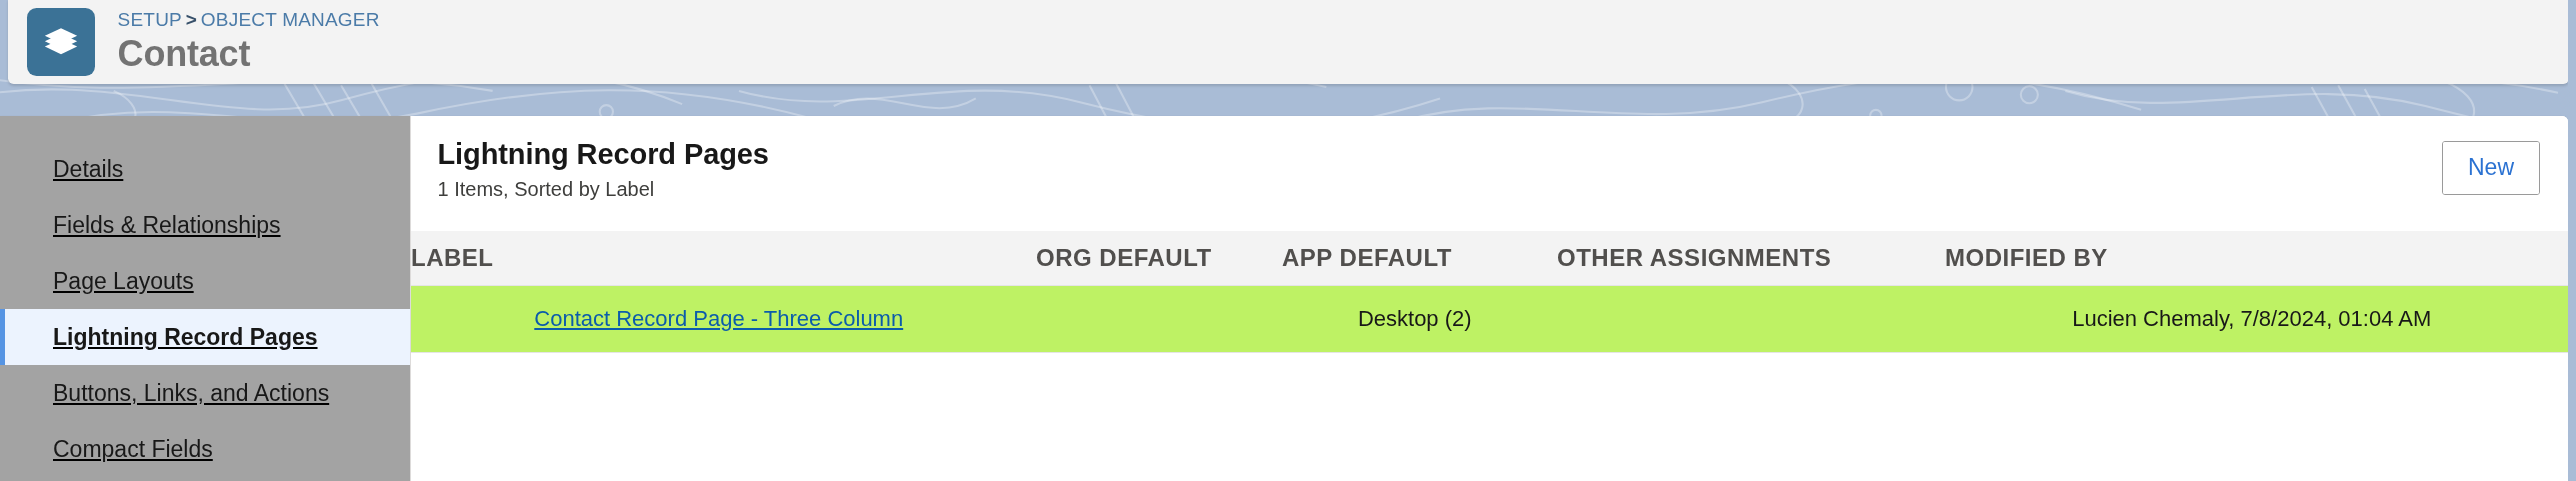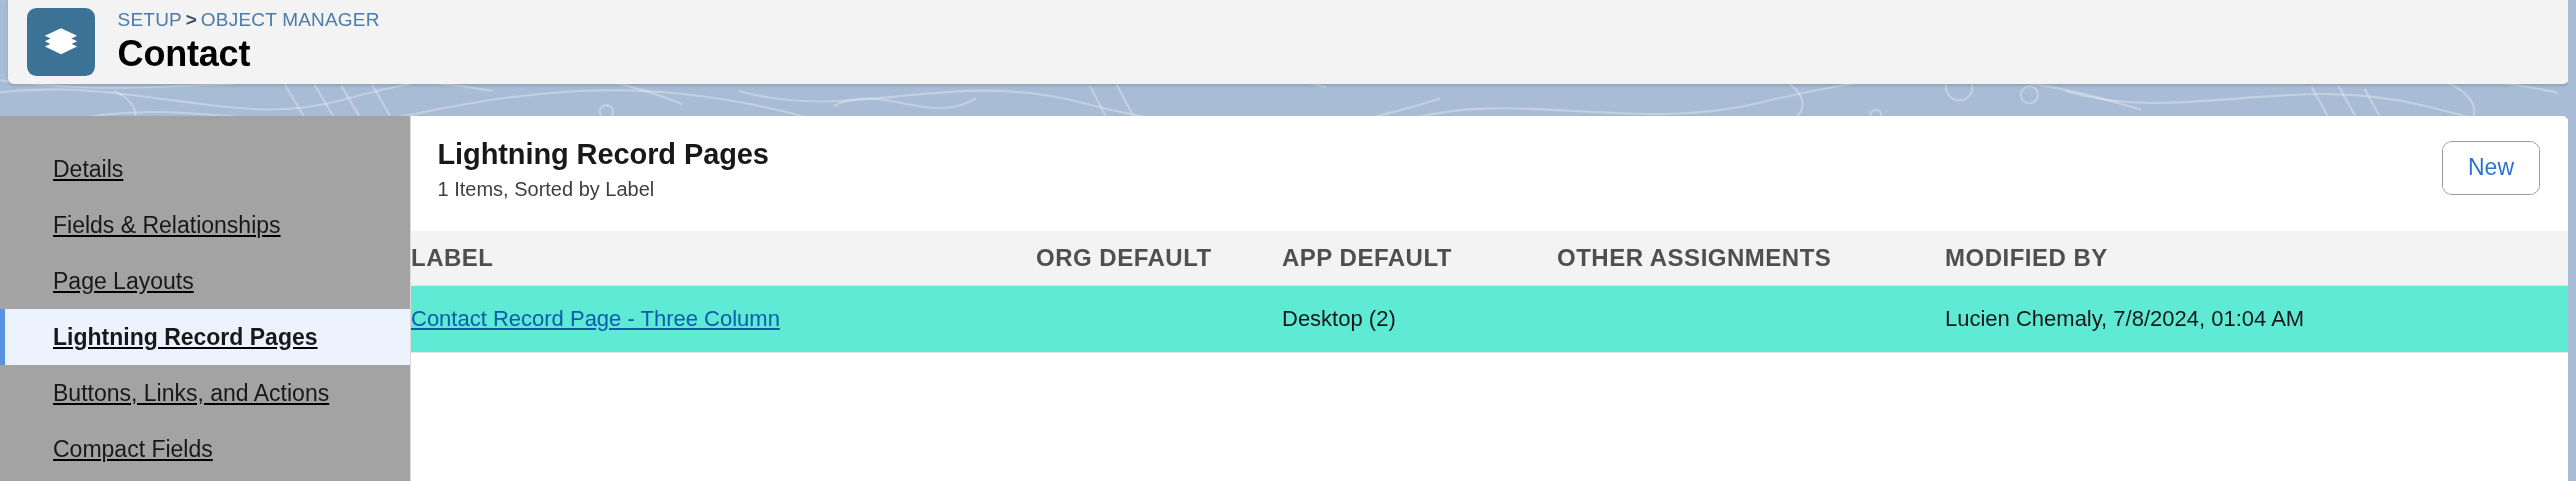--- a/index.html
+++ b/index.html
@@ -58,21 +58,21 @@
     color: #5b7f9e;
     line-height: 1.25;
     white-space: nowrap;
   }
   .breadcrumb .crumb { color: #4b7ba8; }
   .breadcrumb .sep { color: #37506a; margin: 0 3.8px; font-weight: 600; }
 
   .page-title {
     font-size: 36px;
     font-weight: 700;
-    color: #000000;
+    color: #737373;
     line-height: 1.18;
     margin-top: 0.9px;
     letter-spacing: -0.2px;
   }
 
   
   .main-card {
     position: absolute;
     top: 116px;
     left: 0;
@@ -146,21 +146,21 @@
     font-size: 20px;
     color: #3e3e3c;
     margin-top: 4.7px;
     line-height: 1.2;
   }
 
   
   .btn-group {
     display: flex;
     border: 0.9px solid #9a9a9a;
-    border-radius: 10px;
+    border-radius: 3px;
     overflow: hidden;
     background: #fff;
     margin-top: 3.8px;
   }
   .btn-group .btn {
     font-size: 23px;
     color: #2b72d2;
     background: #ffffff;
     padding: 12.3px 25px;
     line-height: 1.2;
@@ -187,27 +187,28 @@
     font-size: 24px;
     font-weight: 700;
     color: #514f4d;
     letter-spacing: 0.5px;
     text-transform: uppercase;
     padding: 13.3px 9.5px 12.3px 0;
     border-bottom: 0.9px solid #e5e5e5;
     white-space: nowrap;
   }
   table.list-table td {
-    background: #5eead4;
+    background: #bef264;
     font-size: 22px;
     color: #181818;
     padding: 20px 9.5px 20px 0;
     border-bottom: 0.9px solid #e5e5e5;
     white-space: nowrap;
     vertical-align: middle;
+    text-align: center;
   }
   th.c-label, td.c-label { padding-left: 26.5px; width: 625px; }
   th.c-org,   td.c-org   { width: 246px; }
   th.c-app,   td.c-app   { width: 275px; }
   th.c-other, td.c-other { width: 388px; }
   th.c-mod,   td.c-mod   { width: auto; }
 
   td.c-label a {
     color: #0b5cab;
     text-decoration: underline;

